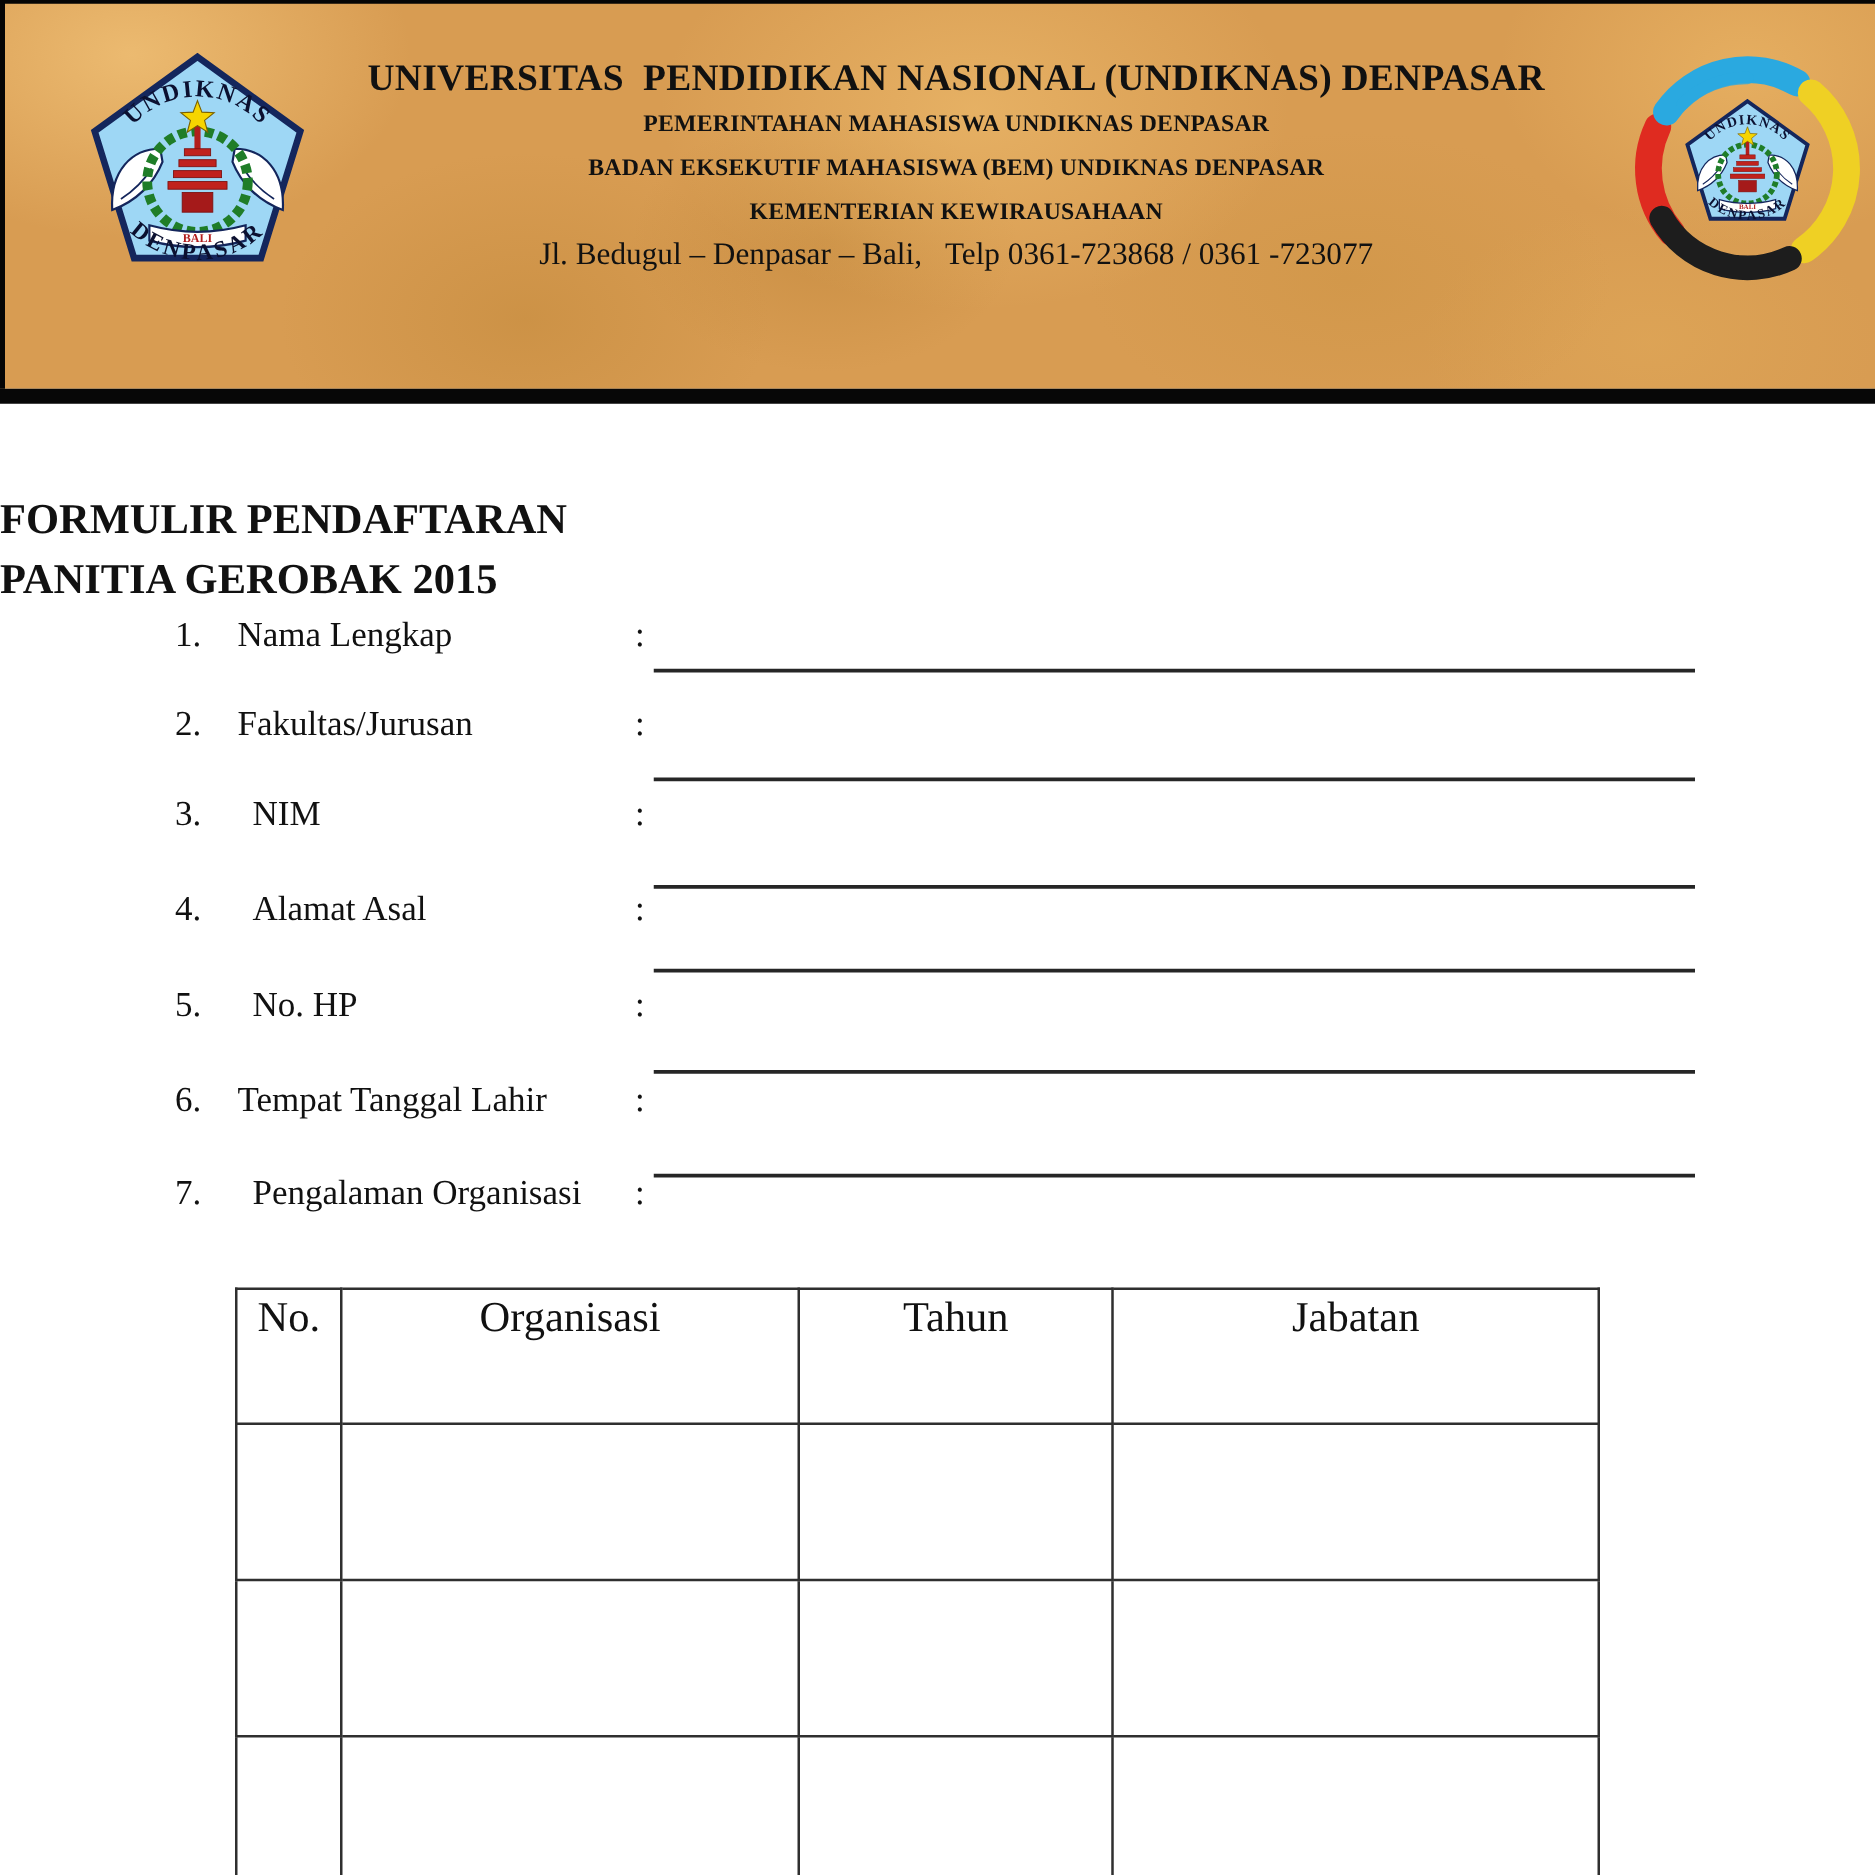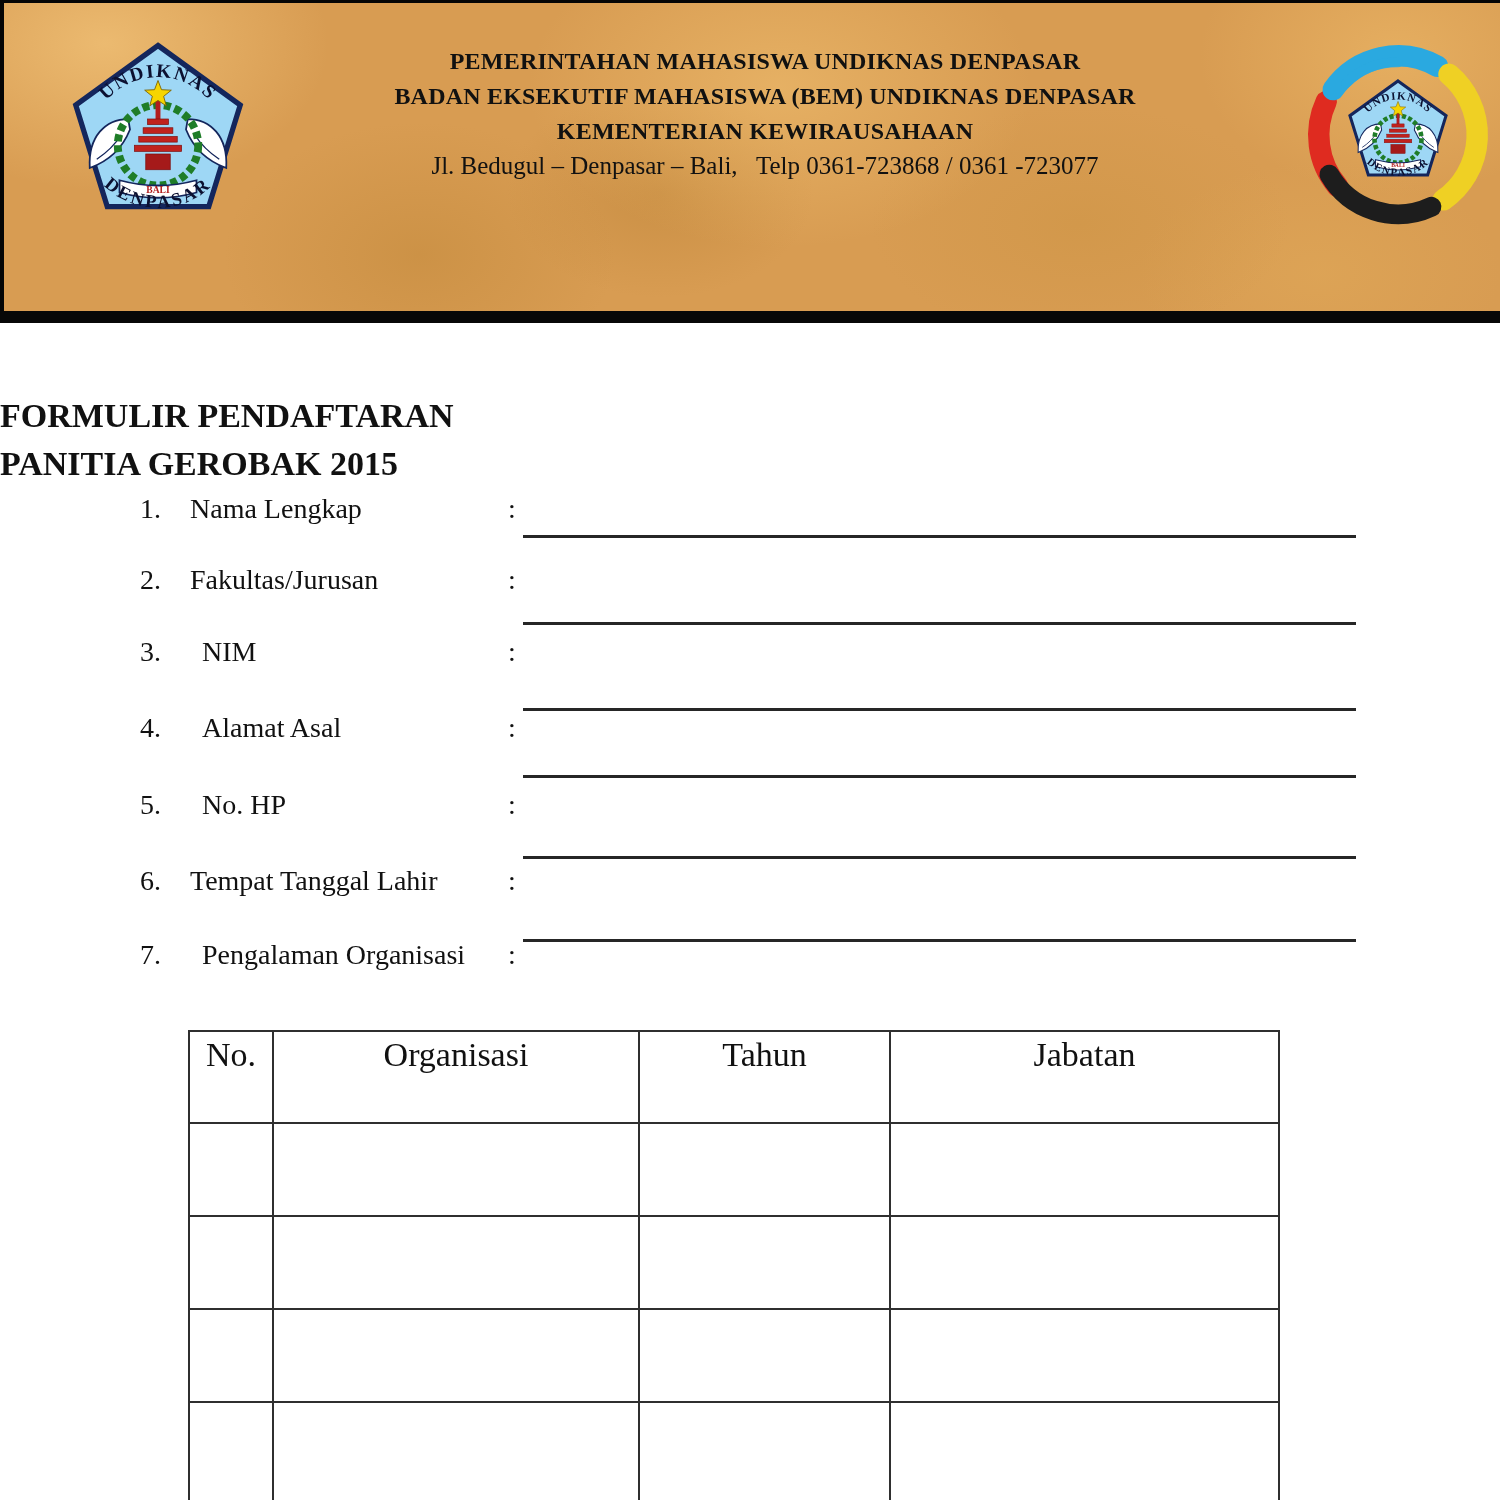--- a/index.html
+++ b/index.html
@@ -20,39 +20,39 @@
       radial-gradient(ellipse 220px 150px at 44% 62%, rgba(183,126,50,.40), transparent 70%),
       radial-gradient(ellipse 260px 160px at 88% 88%, rgba(226,172,90,.45), transparent 70%),
       #d89c52;
   }
   .edge-top{position:absolute;top:0;left:0;width:1500px;height:3px;background:#050505;}
   .edge-left{position:absolute;top:0;left:0;width:4px;height:311px;background:#050505;}
   .header-divider{position:absolute;top:311px;left:0;width:1500px;height:12px;background:#070707;}
 
   .header-text{position:absolute;left:250px;top:44px;width:1030px;text-align:center;}
   .org1{font-size:30px;font-weight:bold;line-height:38px;letter-spacing:.2px;}
-  .org{font-size:24px;font-weight:bold;line-height:35px;letter-spacing:.2px;}
+  .org{font-size:19px;font-weight:bold;line-height:35px;letter-spacing:.2px;}
   .addr{font-size:25px;line-height:34px;}
 
   .logo-left{position:absolute;left:68px;top:42px;width:180px;height:196px;}
   .logo-right{position:absolute;left:1298px;top:36px;width:200px;height:198px;}
 
   
   .title{position:absolute;top:392px;left:0;width:1500px;text-align:left;
          font-size:34px;font-weight:bold;line-height:48px;}
   .field{position:absolute;left:140px;height:46px;font-size:28px;white-space:nowrap;}
   .fno{display:inline-block;width:50px;}
   .flabel{display:inline-block;}
   .flabel.indent{margin-left:12px;}
   .fcolon{position:absolute;left:368px;top:0;}
   .uline{position:absolute;left:523px;width:833px;height:0;border-top:3px solid #262626;}
 
   
   .org-table{position:absolute;left:188px;top:1030px;border-collapse:collapse;table-layout:fixed;}
-  .org-table th,.org-table td{border:2px solid #2f2f2f;padding:0;}
+  .org-table th,.org-table td{border:2px solid #2f2f2f;padding:16px;}
   .org-table th{font-weight:normal;font-size:34px;vertical-align:top;padding-top:4px;height:86px;text-align:center;}
   .org-table tr.data td{height:91px;}
   .org-table tr.data-last td{height:120px;}
 
   .hidden-defs{position:absolute;width:0;height:0;overflow:hidden;}
 </style>
 </head>
 <body>
 
 <svg class="hidden-defs" aria-hidden="true">
@@ -86,20 +86,21 @@
     <path d="M28,79 Q50,85 72,79 L72,86 Q50,92 28,86 Z" fill="#ffffff" stroke="#14265c" stroke-width="1"></path>
     <text x="50" y="86.5" font-size="5.5" font-weight="bold" fill="#b21d1d" text-anchor="middle" font-family="Liberation Serif, serif">BALI</text>
     <text font-size="10.5" font-weight="bold" fill="#0b1030" font-family="Liberation Serif, serif" letter-spacing="1.5">
       <textPath href="#arcBottom" startOffset="50%" text-anchor="middle">DENPASAR</textPath>
     </text>
   </symbol>
 </svg>
 
 <div class="header">
   <div class="header-text">
+    <div class="org1">UNIVERSITAS&nbsp; PENDIDIKAN NASIONAL (UNDIKNAS) DENPASAR</div>
     <div class="org">PEMERINTAHAN MAHASISWA UNDIKNAS DENPASAR</div>
     <div class="org">BADAN EKSEKUTIF MAHASISWA (BEM) UNDIKNAS DENPASAR</div>
     <div class="org">KEMENTERIAN KEWIRAUSAHAAN</div>
     <div class="addr">Jl. Bedugul – Denpasar – Bali,&nbsp;&nbsp; Telp 0361-723868 / 0361 -723077</div>
   </div>
 
   <svg class="logo-left" viewBox="0 0 100 112">
     <use href="#emblem"></use>
   </svg>
 

